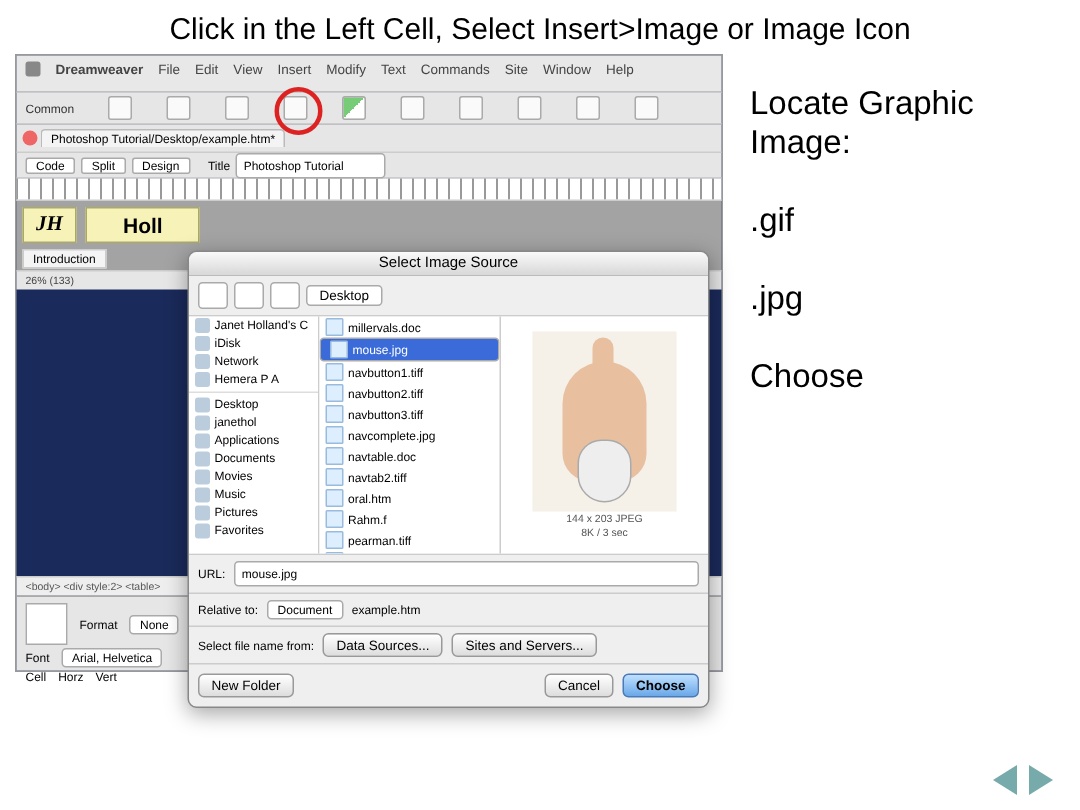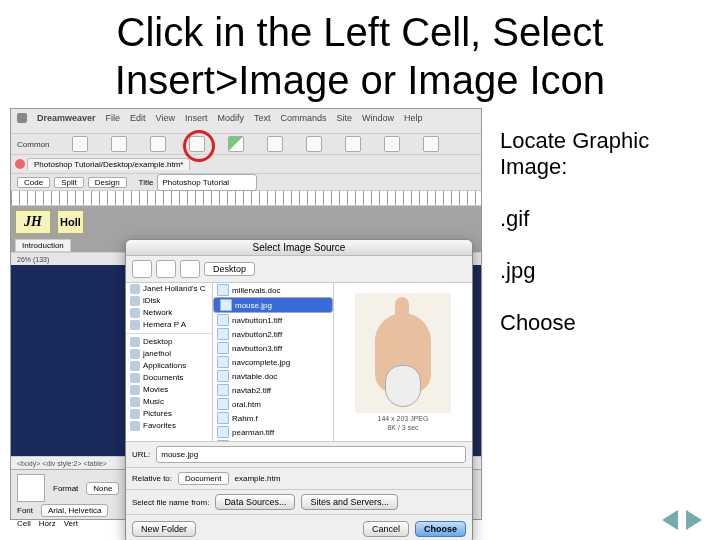--- a/index.html
+++ b/index.html
@@ -1,17 +1,17 @@
 <!DOCTYPE html>
 <html><head>
 <meta charset="utf-8">
 <style>
   html,body{margin:0;padding:0;width:720px;height:540px;background:#fff;font-family:Arial,Helvetica,sans-serif;overflow:hidden}
   .slide{position:relative;width:720px;height:540px}
-  .title{font-size:40px;text-align:center;padding:8px 60px 0 60px;line-height:1.2}
+  .title{font-size:20px;text-align:center;padding:8px 60px 0 60px;line-height:1.2}
   .mainrow{display:flex;padding:4px 10px 0 10px}
   .shot{width:470px;height:410px;border:1px solid #999;position:relative;background:#1a2a5a}
   .sidetext{flex:1;padding:4px 0 0 18px;font-size:22px}
   .sidetext p{margin:16px 0 26px 0}
   .navbtns{position:absolute;right:18px;bottom:10px;display:flex;gap:8px}
   .tri{width:0;height:0;border-top:10px solid transparent;border-bottom:10px solid transparent}
   .tri.prev{border-right:16px solid #7aa}
   .tri.next{border-left:16px solid #7aa}
   
   .menubar{background:#e8e8e8;height:16px;font-size:9px;color:#444;display:flex;align-items:flex-start;gap:10px;padding:4px 6px;position:relative}
@@ -22,21 +22,21 @@
   .tb-icn.img{background:linear-gradient(135deg,#7c7 50%,#fff 50%)}
   .red-ring{position:absolute;left:172px;top:-4px;width:26px;height:26px;border:3px solid #d22;border-radius:50%;pointer-events:none}
   .tabbar{background:#e6e6e6;height:18px;border-bottom:1px solid #ccc;display:flex;align-items:center;gap:2px;padding:0 4px;font-size:8px}
   .tab{background:#f4f4f4;border:1px solid #bbb;border-bottom:none;padding:1px 6px;border-radius:3px 3px 0 0}
   .viewtabs{background:#e6e6e6;height:16px;font-size:8px;display:flex;gap:4px;align-items:center;padding:0 6px;border-bottom:1px solid #ccc}
   .vtab{background:#fff;border:1px solid #aaa;padding:0 6px;border-radius:2px}
   .ruler{height:14px;background:#fff;border-bottom:1px solid #ccc;font-size:6px;background-image:repeating-linear-gradient(90deg,#999 0 1px,transparent 1px 8px)}
   .doc{background:#a3a3a3;height:38px;position:relative;padding:4px}
   .cell{display:flex;align-items:center;gap:6px}
   .jh{width:34px;height:22px;background:#f7f2b8;border:1px solid #aa6;font-family:cursive;font-weight:bold;font-size:14px;display:flex;align-items:center;justify-content:center;font-style:italic}
-  .holl{background:#f7f2b8;border:1px solid #aa6;height:22px;padding:0 2px;display:flex;align-items:center;font-size:11px;font-weight:bold}
+  .holl{background:#f7f2b8;border:1px solid #aa6;height:22px;padding:0 24px;display:flex;align-items:center;font-size:14px;font-weight:bold}
   .intro{margin-top:2px;font-size:8px;border:1px solid #ccc;display:inline-block;padding:1px 6px;background:#f4f4f4}
   .status{background:#e6e6e6;height:12px;font-size:7px;color:#444;padding:0 6px;display:flex;align-items:center;border-top:1px solid #ccc}
   .dialog{position:absolute;left:114px;top:130px;width:346px;background:#efefef;border:1px solid #888;border-radius:6px;box-shadow:0 4px 14px rgba(0,0,0,.35);font-size:9px}
   .dlg-title{background:linear-gradient(#fafafa,#d8d8d8);text-align:center;font-size:10px;padding:2px 0;border-radius:6px 6px 0 0;border-bottom:1px solid #bbb}
   .dlg-top{display:flex;align-items:center;gap:4px;padding:4px 6px;border-bottom:1px solid #ccc}
   .navicn{width:18px;height:16px;background:#fff;border:1px solid #aaa;border-radius:3px}
   .locbtn{background:#fff;border:1px solid #aaa;border-radius:3px;padding:1px 8px;font-size:9px}
   .dlg-body{display:flex;height:158px}
   .col{border-right:1px solid #ccc;overflow:hidden}
   .col1{width:86px;background:#fff}

